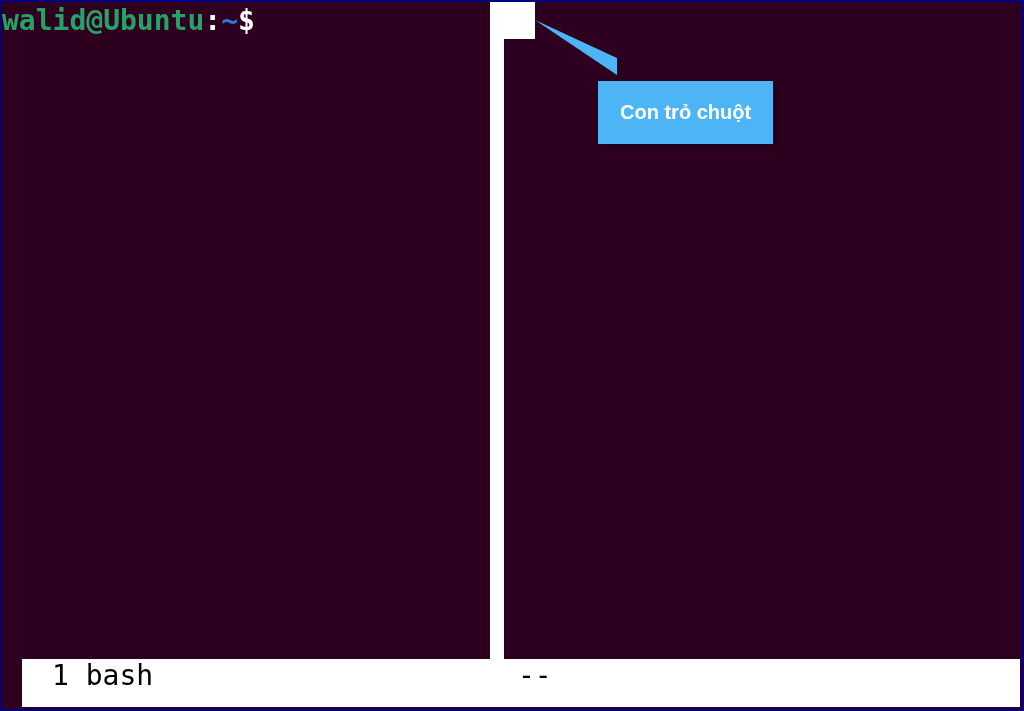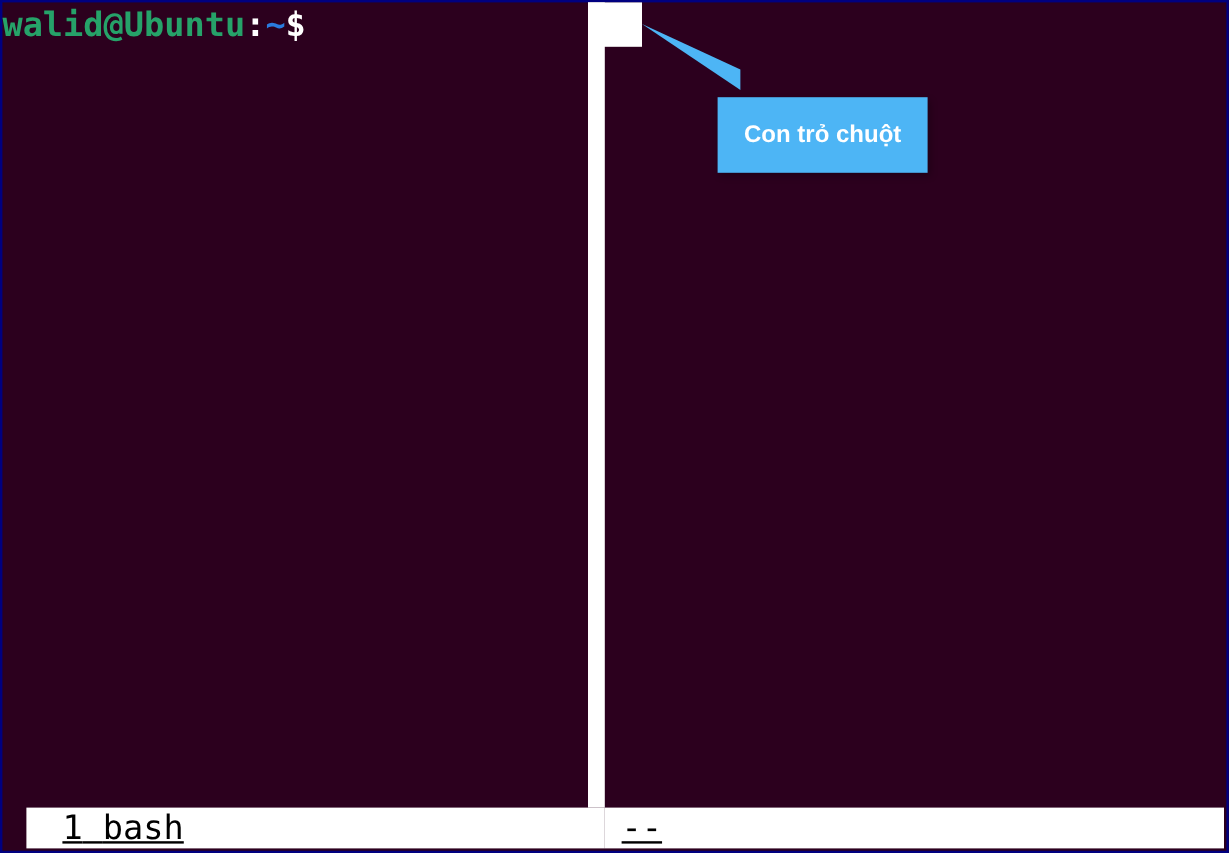--- a/index.html
+++ b/index.html
@@ -52,25 +52,24 @@
       top: 0;
       width: 45px;
       height: 37px;
       background: #ffffff;
     }
     .status-bar {
       position: absolute;
       bottom: 2px;
       left: 20px;
       right: 2px;
-      height: 34px;
+      height: 48px;
       display: flex;
       font-size: 28px;
       line-height: 34px;
-      text-decoration: underline;
     }
     .status-left {
       background: #ffffff;
       color: #000000;
       width: 468px;
       padding-left: 30px;
     }
     .status-gap {
       width: 14px;
       background: #ffffff;

